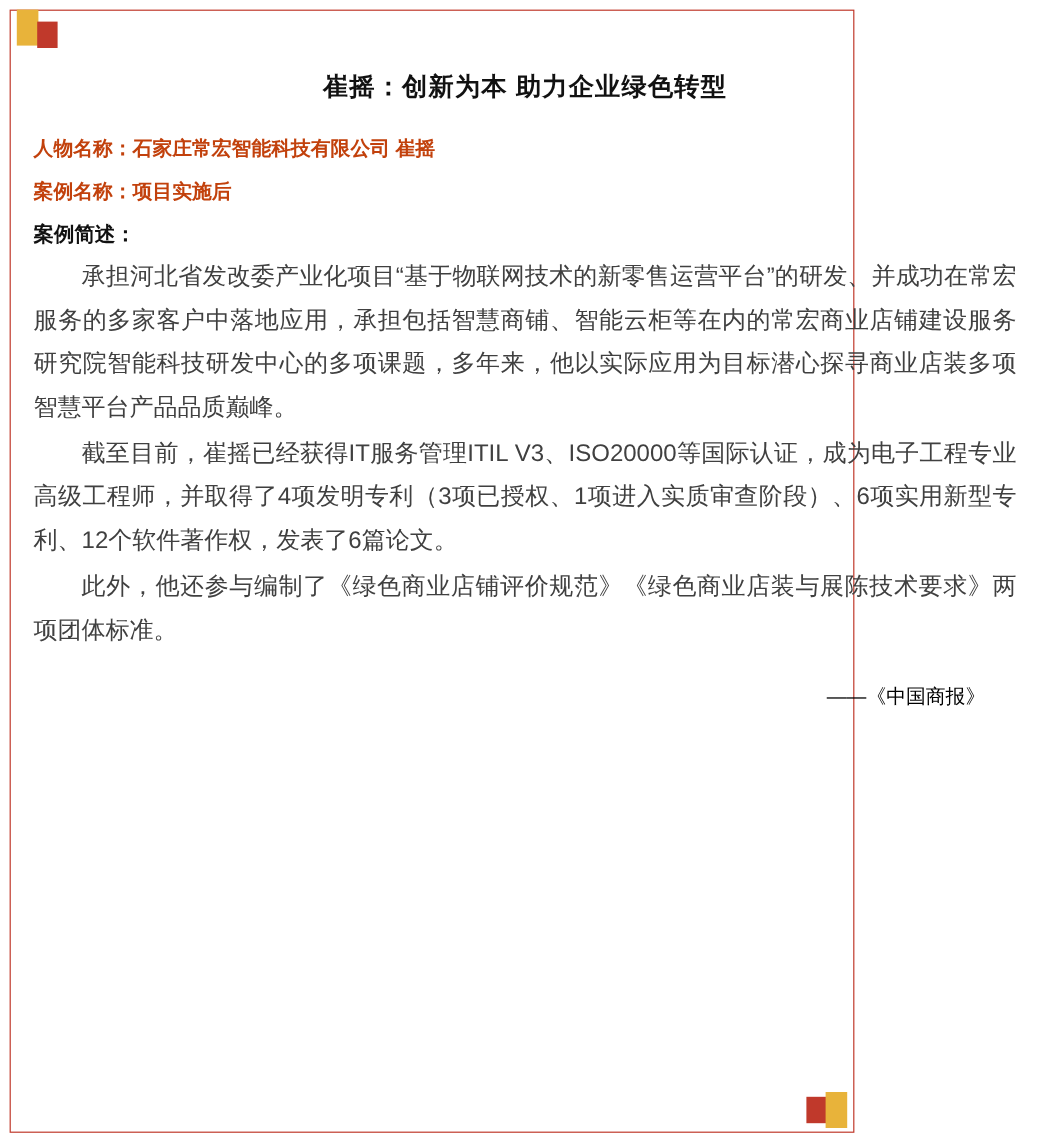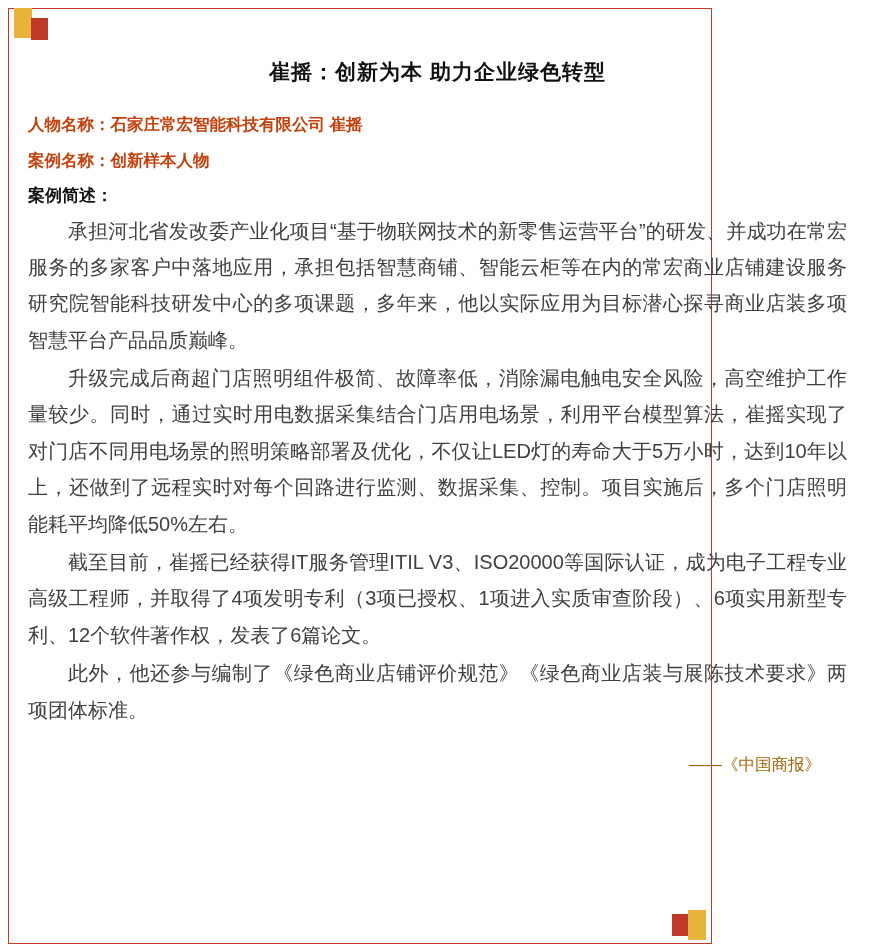--- a/index.html
+++ b/index.html
@@ -113,21 +113,21 @@
     text-indent: 2em;
     margin: 0 0 2px 0;
     color: #404040;
   }
 
   .source {
     font-size: 16.5px;
     text-align: right;
     margin-top: 26px;
     padding-right: 26px;
-    color: #a16207;
+    color: #000000;
   }
 </style>
 </head>
 <body>
 
 <div class="page">
 
   <div class="frame"></div>
 
   <div class="corner corner-tl">
@@ -142,26 +142,25 @@
 
   <div class="content">
 
     <h1 class="doc-title">崔摇：创新为本 助力企业绿色转型</h1>
 
     <p class="meta-line">
       <span class="meta-label">人物名称：</span><span class="meta-value">石家庄常宏智能科技有限公司 崔摇</span>
     </p>
 
     <p class="meta-line">
-      <span class="meta-label">案例名称：</span><span class="meta-value">创新样本人物</span>
+      <span class="meta-label">案例名称：</span><span class="meta-value">项目实施后</span>
     </p>
 
     <p class="section-label">案例简述：</p>
 
     <p class="para">承担河北省发改委产业化项目“基于物联网技术的新零售运营平台”的研发、并成功在常宏服务的多家客户中落地应用，承担包括智慧商铺、智能云柜等在内的常宏商业店铺建设服务研究院智能科技研发中心的多项课题，多年来，他以实际应用为目标潜心探寻商业店装多项智慧平台产品品质巅峰。</p>
-    <p class="para">升级完成后商超门店照明组件极简、故障率低，消除漏电触电安全风险，高空维护工作量较少。同时，通过实时用电数据采集结合门店用电场景，利用平台模型算法，崔摇实现了对门店不同用电场景的照明策略部署及优化，不仅让LED灯的寿命大于5万小时，达到10年以上，还做到了远程实时对每个回路进行监测、数据采集、控制。项目实施后，多个门店照明能耗平均降低50%左右。</p>
     <p class="para">截至目前，崔摇已经获得IT服务管理ITIL V3、ISO20000等国际认证，成为电子工程专业高级工程师，并取得了4项发明专利（3项已授权、1项进入实质审查阶段）、6项实用新型专利、12个软件著作权，发表了6篇论文。</p>
     <p class="para">此外，他还参与编制了《绿色商业店铺评价规范》《绿色商业店装与展陈技术要求》两项团体标准。</p>
 
     <p class="source">——《中国商报》</p>
 
   </div>
 </div>
 
 </body></html>

